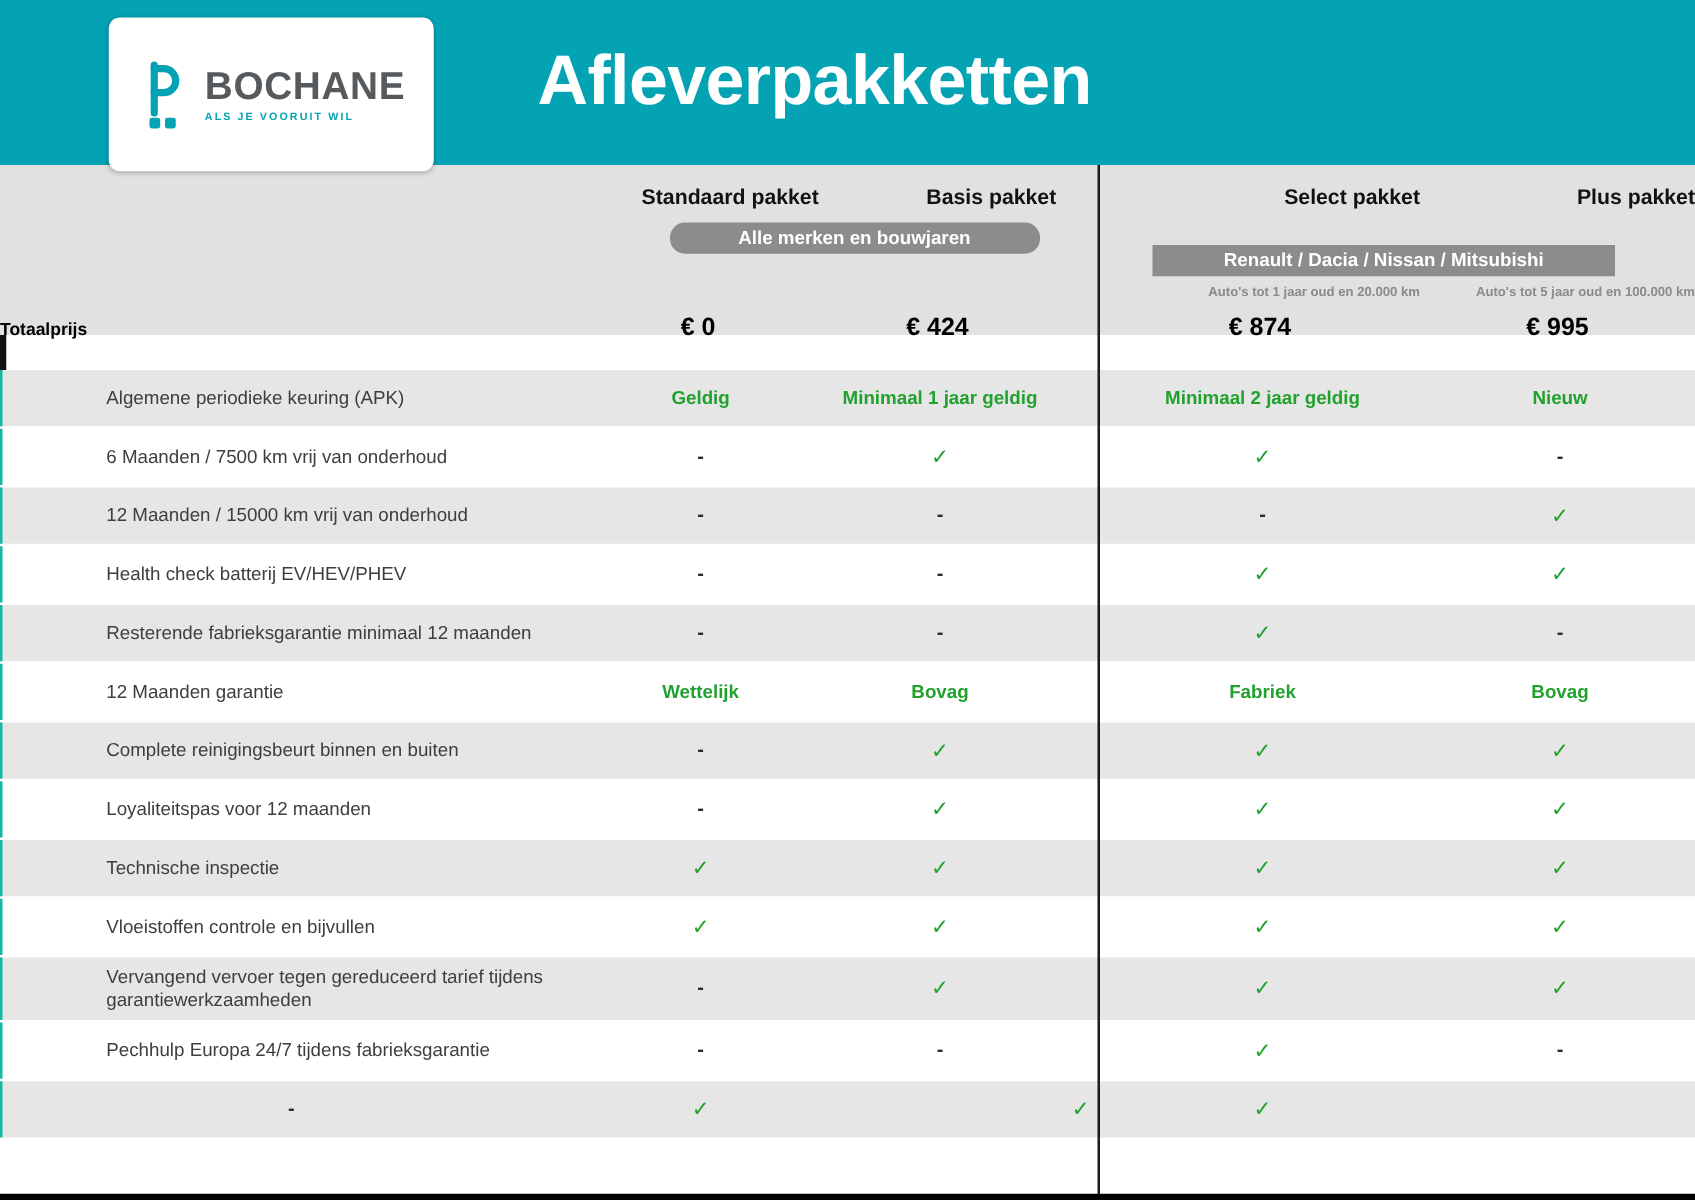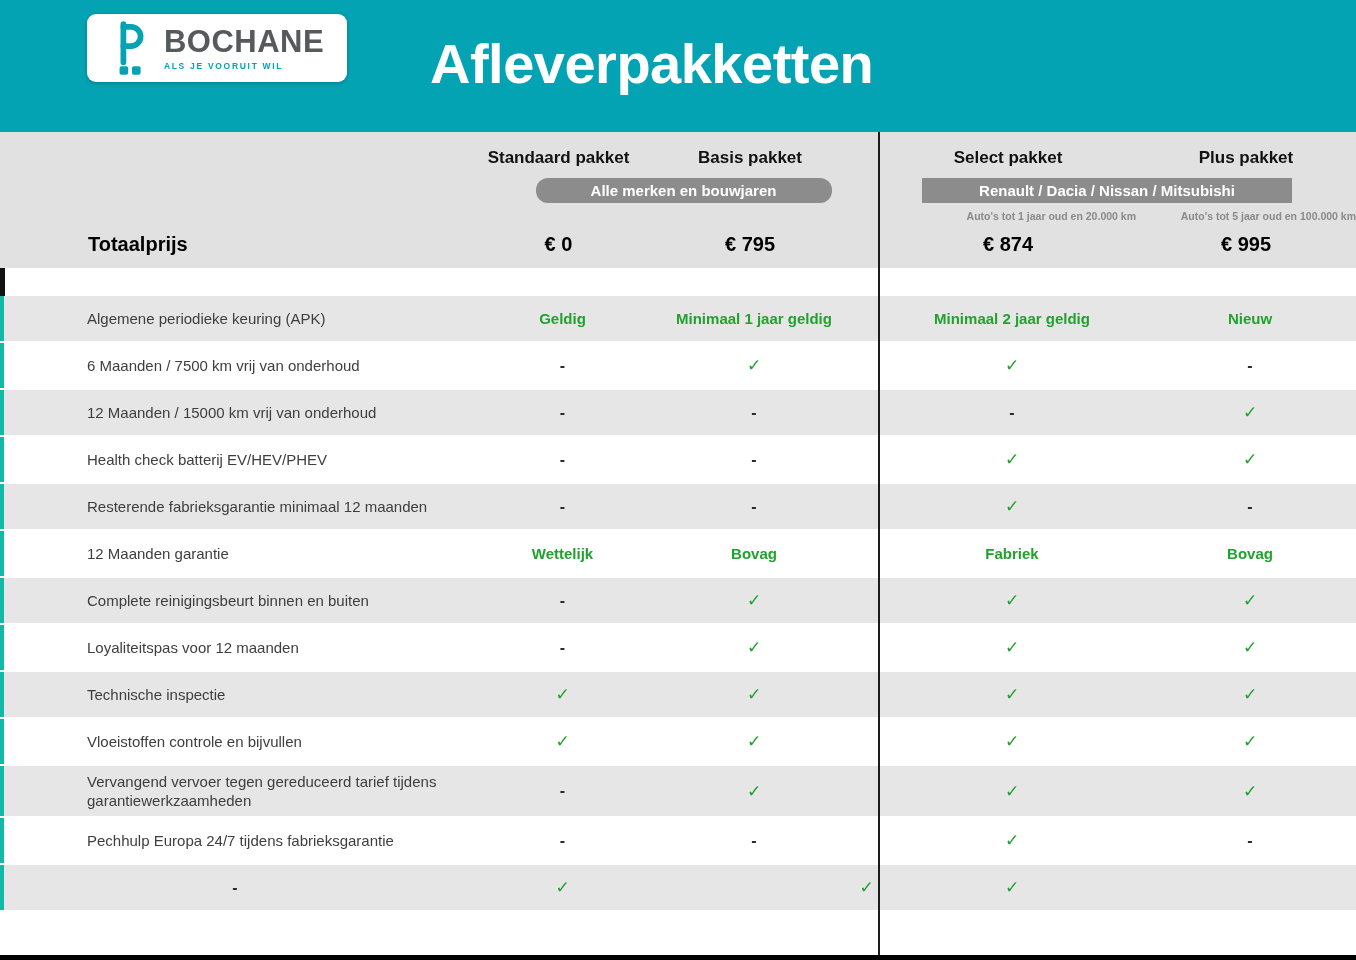--- a/index.html
+++ b/index.html
@@ -9,55 +9,55 @@
     --row-gray:#e6e6e6;
     --badge-gray:#8c8c8c;
   }
   *{margin:0;padding:0;box-sizing:border-box;}
   html,body{background:#fff;}
   body{font-family:"Liberation Sans","DejaVu Sans",sans-serif;}
   .page{position:relative;width:1356px;height:960px;background:#fff;overflow:hidden;}
 
   
   .topbar{position:relative;height:132px;background:var(--teal);}
-  .logo-card{position:absolute;left:87px;top:14px;width:260px;height:68px;background:#fff;
+  .logo-card{position:absolute;left:87px;top:14px;width:260px;height:123px;background:#fff;
     border-radius:9px;box-shadow:0 1px 4px rgba(0,0,0,.25);display:flex;align-items:center;
     justify-content:center;gap:10px;}
   .logo-icon{color:var(--teal);display:block;}
   .logo-text{display:flex;flex-direction:column;}
   .logo-name{font-size:31px;font-weight:bold;color:#565a5c;letter-spacing:.5px;line-height:1;}
   .logo-tag{font-size:8.5px;font-weight:bold;color:var(--teal);letter-spacing:1.7px;text-align:left;margin-top:4px;}
   .page-title{position:absolute;left:430px;right:0;top:0;height:132px;line-height:128px;
     color:#fff;font-size:56px;font-weight:800;letter-spacing:-.5px;}
 
   
   .grid{display:grid;grid-template-columns:462px 193px 190px 35px 256px 220px;}
 
   
   .band{background:var(--band-gray);height:136px;padding-top:16px;}
-  .colname{text-align:center;font-weight:bold;font-size:17px;color:#121212;line-height:20px;}
+  .colname{text-align:right;font-weight:bold;font-size:17px;color:#121212;line-height:20px;}
   .band-badges{margin-top:10px;}
   .badge-wrap{text-align:center;grid-row:1;}
   .bw1{grid-column:2/4;transform:translateX(30px);}
-  .bw2{grid-column:5/7;transform:translateX(-11px);}
+  .bw2{grid-column:5/7;transform:translateX(-11px);margin-top:18px;}
   .badge{display:inline-block;background:var(--badge-gray);color:#fff;font-weight:bold;
     font-size:15px;line-height:25px;height:25px;text-align:center;}
   .badge-1{width:296px;border-radius:12px;}
   .badge-2{width:370px;}
   .note{grid-row:2;text-align:right;font-size:10.5px;font-weight:bold;color:#8a8a8a;margin-top:8px;line-height:11px;}
   .note-1{grid-column:5;}
   .note-2{grid-column:6;}
   .band-total{margin-top:11px;align-items:center;}
-  .total-label{padding-left:88px;font-weight:bold;font-size:20px;color:#000;}
+  .total-label{font-weight:bold;font-size:14px;color:#000;}
   .price{text-align:center;font-weight:bold;font-size:20px;color:#000;}
 
   
   .rows{margin-top:0;}
   .row-spacer{height:28px;border-left:5px solid #111;}
-  .row{min-height:45px;margin-bottom:2px;border-left:4px solid #14b8a6;align-items:center;}
+  .row{min-height:45px;margin-bottom:2px;border-left:2px solid #14b8a6;align-items:center;}
   .row.gray{background:var(--row-gray);}
   .row.white{background:#fff;}
   .cell.label{padding:6px 12px 6px 83px;font-size:15px;color:#3e3e3e;line-height:19px;}
   .cell.val{text-align:center;font-weight:bold;font-size:15px;}
   .cell.val.check{color:var(--green);font-size:17px;}
   .cell.val.dash{color:#2c2c2c;font-size:16px;}
   .cell.val.text{color:var(--green);}
 
   
   .v-divider{position:absolute;left:878px;top:132px;width:2px;height:824px;background:#1c1c1c;}
@@ -101,21 +101,21 @@
       </div>
       <div class="badge-wrap bw2">
         <span class="badge badge-2">Renault / Dacia / Nissan / Mitsubishi</span>
       </div>
       <div class="note note-1">Auto's tot 1 jaar oud en 20.000 km</div>
       <div class="note note-2">Auto's tot 5 jaar oud en 100.000 km</div>
     </div>
     <div class="grid band-total">
       <div class="total-label">Totaalprijs</div>
       <div class="price">€ 0</div>
-      <div class="price">€ 795</div>
+      <div class="price">€ 424</div>
       <div></div>
       <div class="price">€ 874</div>
       <div class="price">€ 995</div>
     </div>
   </div>
 
   <div class="rows" id="rows">
     <div class="row-spacer"></div>
   <div class="row grid gray">
         <div class="cell label">Algemene periodieke keuring (APK)</div>

